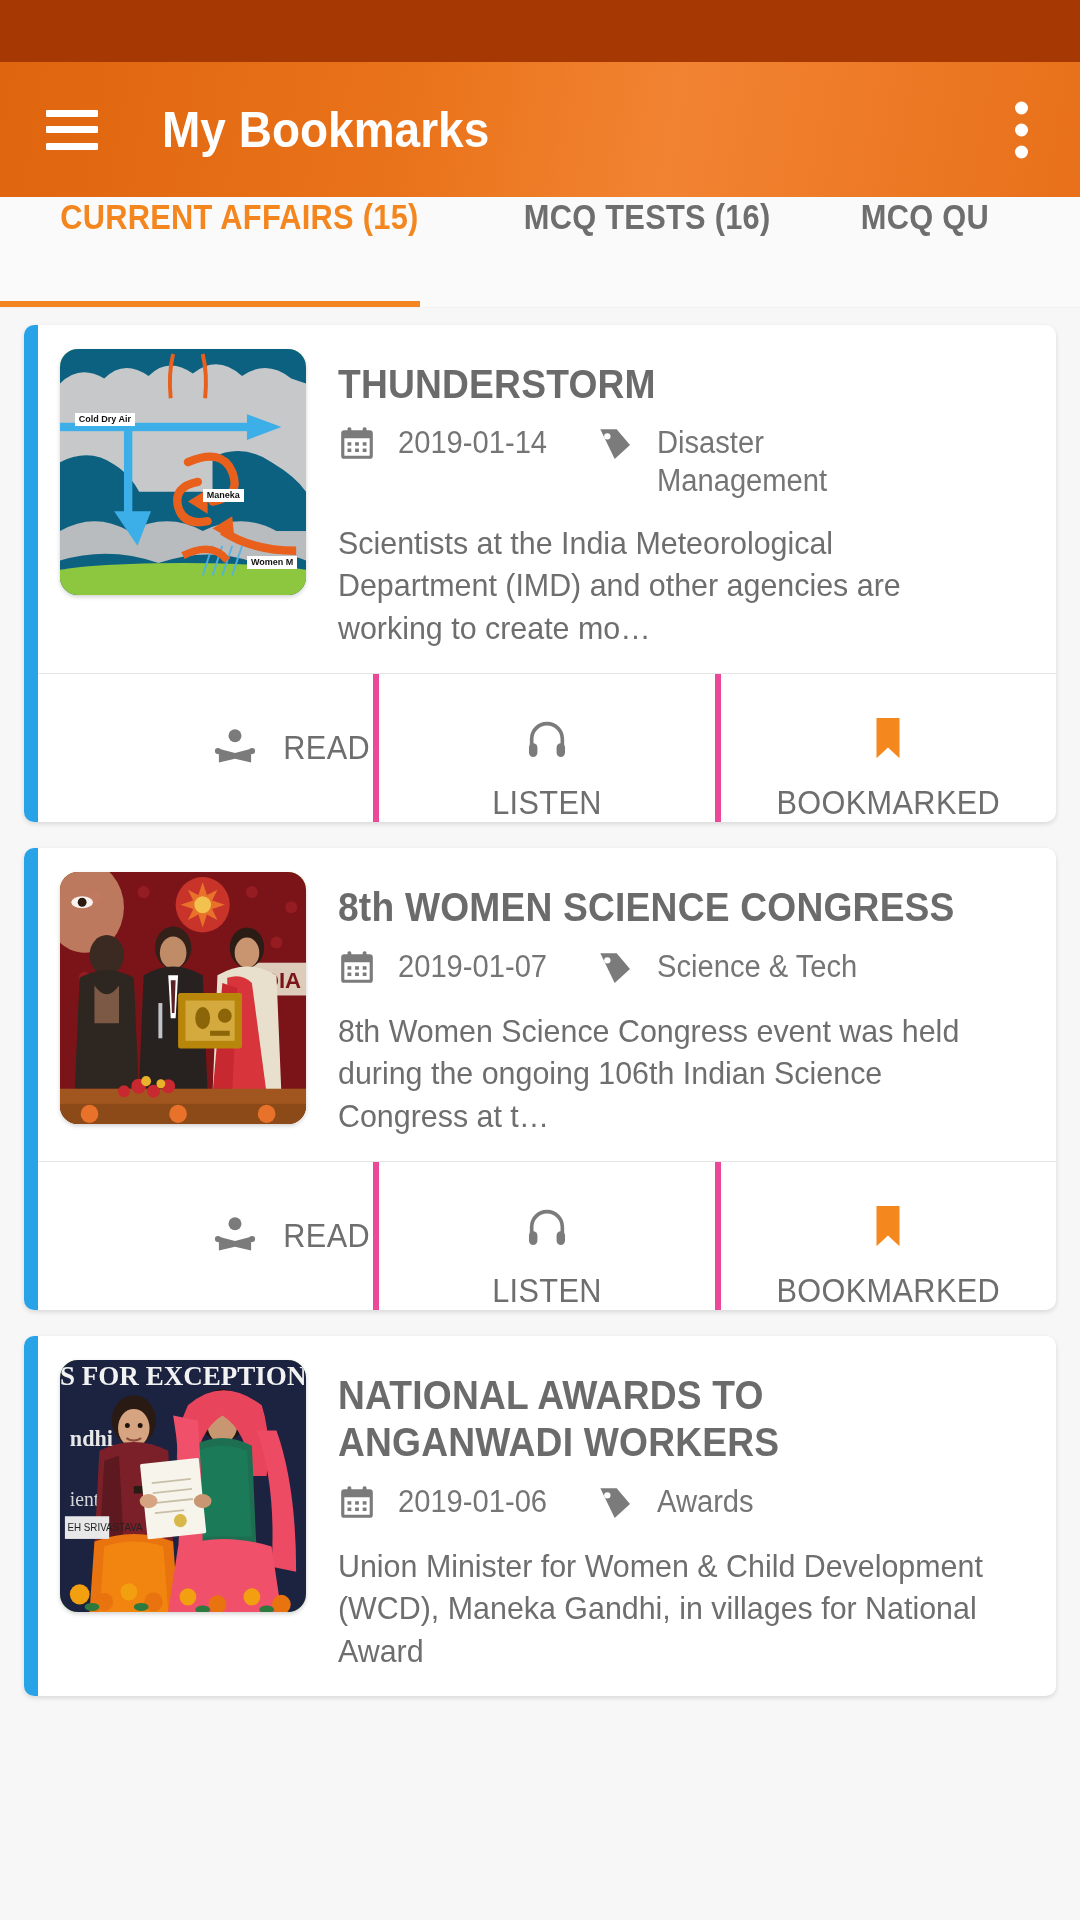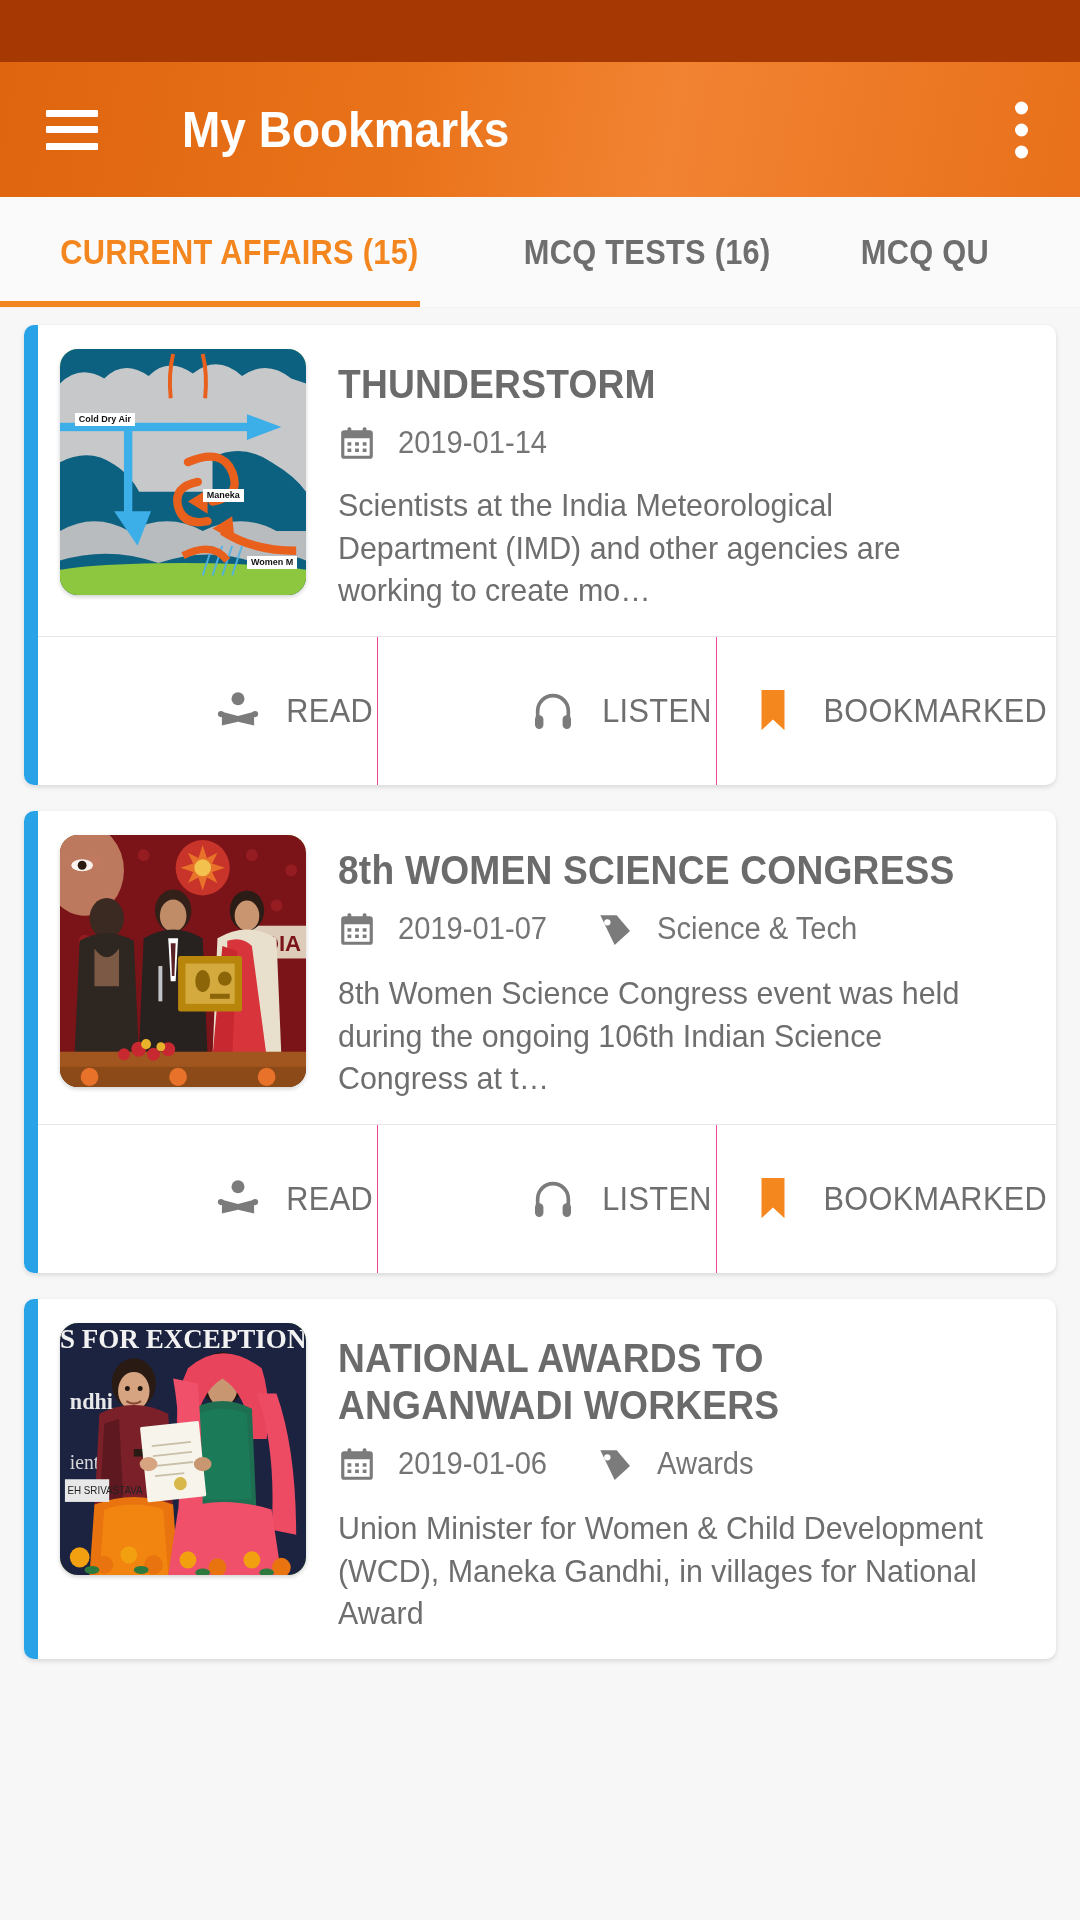--- a/index.html
+++ b/index.html
@@ -12,21 +12,20 @@
 
   
   .statusbar { height:62px; background:#A63803; width:100%; }
 
   
   .appbar {
     height:135px;
     background:linear-gradient(100deg,#DF650E 0%,#E9731A 38%,#F28332 62%,#E8701A 100%);
     display:flex; align-items:center; padding:0 32px;
     position:relative;
-    gap:20px;
   }
   .hamburger {
     width:52px; height:40px; display:flex; flex-direction:column;
     justify-content:space-between; margin-left:14px; cursor:pointer;
   }
   .hamburger span { display:block; height:7px; background:#fff; border-radius:1px; width:100%; }
   .appbar-title {
     color:#ffffff; font-size:50px; font-weight:bold;
     margin-left:64px; letter-spacing:0px;
     transform:scaleX(0.92); transform-origin:left center;
@@ -35,21 +34,21 @@
   .overflow {
     position:absolute; right:44px; top:50%; transform:translateY(-50%);
     display:flex; flex-direction:column; gap:9px; cursor:pointer;
     padding:8px;
   }
   .overflow i { display:block; width:13px; height:13px; border-radius:50%; background:#fff; }
 
   
   .tabbar {
     height:110px; background:#FAFAFA;
-    display:flex; align-items:center;
+    display:flex; align-items:flex-start;
     position:relative; overflow:hidden;
     box-shadow:0 1px 0 rgba(0,0,0,0.02);
   }
   .tab {
     font-size:35px; font-weight:bold; color:#6E6E6E;
     white-space:nowrap; padding:0 32px;
     transform:scaleX(0.88); transform-origin:center;
     cursor:pointer; letter-spacing:0.3px;
   }
   .tab:first-child { padding-left:36px; }
@@ -107,21 +106,21 @@
   }
 
   
   .actions {
     display:flex; border-top:1px solid #E6E6E6; margin-left:14px;
   }
   .action {
     flex:1; display:flex; align-items:center; justify-content:flex-end;
     gap:22px; height:148px; cursor:pointer;
   }
-  .action + .action { border-left:1px solid #ec4899; }
+  .action + .action { border-left:6px solid #ec4899;flex-direction:column; }
   .action-label {
     font-size:33px; color:#6E6E6E; letter-spacing:0.4px;
     transform:scaleX(0.93); transform-origin:center;
     white-space:nowrap;
   }
 
   
   .icon { display:block; flex:0 0 auto; }
 
   
@@ -227,20 +226,27 @@
               <g fill="#7B7B7B">
                 <rect x="6" y="11.5" width="2.4" height="2.2"></rect>
                   <rect x="10.8" y="11.5" width="2.4" height="2.2"></rect>
                   <rect x="15.6" y="11.5" width="2.4" height="2.2"></rect>
                 <rect x="6" y="15.5" width="2.4" height="2.2"></rect>
                   <rect x="10.8" y="15.5" width="2.4" height="2.2"></rect>
                   <rect x="15.6" y="15.5" width="2.4" height="2.2"></rect>
               </g>
             </svg>
             <span class="meta-text">2019-01-14</span>
+          </div>
+          <div class="meta-item tag-wrap">
+            <svg class="icon" width="40" height="40" viewBox="0 0 24 24">
+              <path d="M3.2 3.2 L13 3.2 L21 12.6 L11.8 21 Z" fill="#7B7B7B"></path>
+              <circle cx="7.4" cy="7.4" r="1.9" fill="#FFFFFF"></circle>
+            </svg>
+            <span class="meta-text" style="max-width:260px">Disaster Management</span>
           </div>
         </div>
         <div class="desc">Scientists at the India Meteorological Department (IMD) and other agencies are working to create mo…</div>
       </div>
     </div>
 
     <div class="actions">
       <div class="action">
         <svg class="icon" width="46" height="46" viewBox="0 0 24 24">
           <circle cx="12" cy="5.6" r="3.4" fill="#7B7B7B"></circle>

